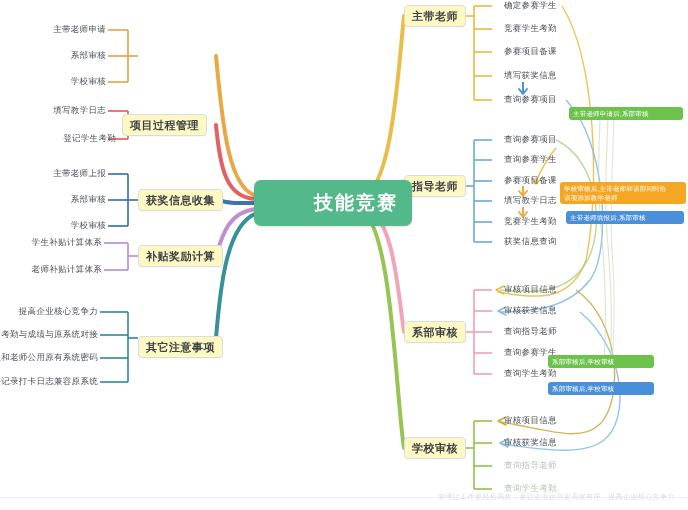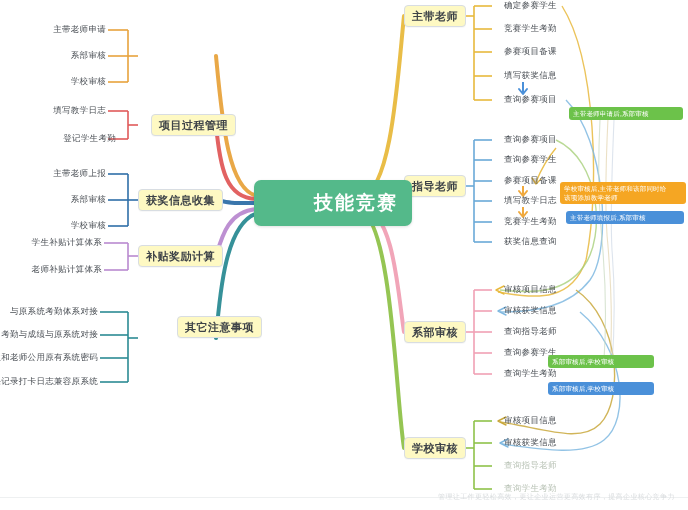--- a/index.html
+++ b/index.html
@@ -201,40 +201,40 @@
     <path d="M580,312 C626,350 630,420 604,440 C584,456 544,450 502,444" stroke="#7fb8e0" stroke-width="1.4" fill="none" opacity=".85"></path>
     <path d="M508,447 L500,443 L508,439" stroke="#7fb8e0" stroke-width="1.4" fill="none" stroke-linecap="round" stroke-linejoin="round"></path>
 
     <path d="M600,120 C598,160 598,200 602,240 C606,284 606,330 604,360" stroke="#c7d8bf" stroke-width="1.1" fill="none" opacity=".7"></path>
     <path d="M614,120 C612,168 610,214 612,250 C616,300 614,338 612,366" stroke="#cfd8e6" stroke-width="1.1" fill="none" opacity=".7"></path>
     <path d="M608,118 C606,160 604,210 608,246 C612,296 612,336 610,364" stroke="#e3d3ad" stroke-width="1.1" fill="none" opacity=".7"></path>
   </svg>
 
   <div id="center">技能竞赛</div>
 
-  <div class="node box2" style="left:151px;top:114px;">项目过程管理</div>
+  <div class="node box2" style="left:122px;top:114px;">项目过程管理</div>
   <div class="node box2" style="left:138px;top:245px;">补贴奖励计算</div>
   <div class="node box2" style="left:138px;top:189px;">获奖信息收集</div>
-  <div class="node box2" style="left:138px;top:316px;margin-left:39px;">其它注意事项</div>
+  <div class="node box2" style="left:138px;top:336px;">其它注意事项</div>
 
   <div class="node leaf l" style="left:40px;top:24px;width:66px;">主带老师申请</div>
   <div class="node leaf l" style="left:40px;top:50px;width:66px;">系部审核</div>
   <div class="node leaf l" style="left:40px;top:76px;width:66px;">学校审核</div>
 
   <div class="node leaf l" style="left:34px;top:105px;width:72px;">填写教学日志</div>
   <div class="node leaf l" style="left:44px;top:133px;width:72px;">登记学生考勤</div>
 
   <div class="node leaf l" style="left:34px;top:168px;width:72px;">主带老师上报</div>
   <div class="node leaf l" style="left:34px;top:194px;width:72px;">系部审核</div>
   <div class="node leaf l" style="left:34px;top:220px;width:72px;">学校审核</div>
 
   <div class="node leaf l" style="left:18px;top:237px;width:84px;">学生补贴计算体系</div>
   <div class="node leaf l" style="left:18px;top:264px;width:84px;">老师补贴计算体系</div>
 
-  <div class="node leaf l" style="left:6px;top:306px;width:92px;">与原系统考勤体系对接</div>
+  <div class="node leaf l" style="left:6px;top:306px;width:92px;">提高企业核心竞争力</div>
   <div class="node leaf l" style="left:2px;top:329px;width:96px;">考勤与成绩与原系统对接</div>
   <div class="node leaf l" style="left:-2px;top:352px;width:100px;">学生和老师公用原有系统密码</div>
   <div class="node leaf l" style="left:-2px;top:376px;width:100px;">上课记录打卡日志兼容原系统</div>
 
   <div class="node box2" style="left:404px;top:5px;">主带老师</div>
   <div class="node box2" style="left:404px;top:175px;">指导老师</div>
   <div class="node box2" style="left:404px;top:321px;">系部审核</div>
   <div class="node box2" style="left:404px;top:437px;">学校审核</div>
 
   <div class="node leaf r" style="left:494px;top:0px;width:72px;">确定参赛学生</div>

